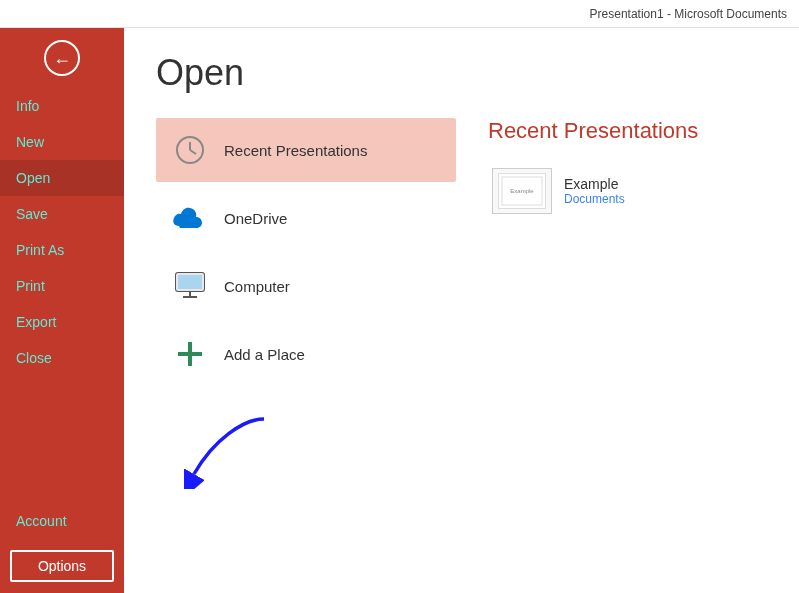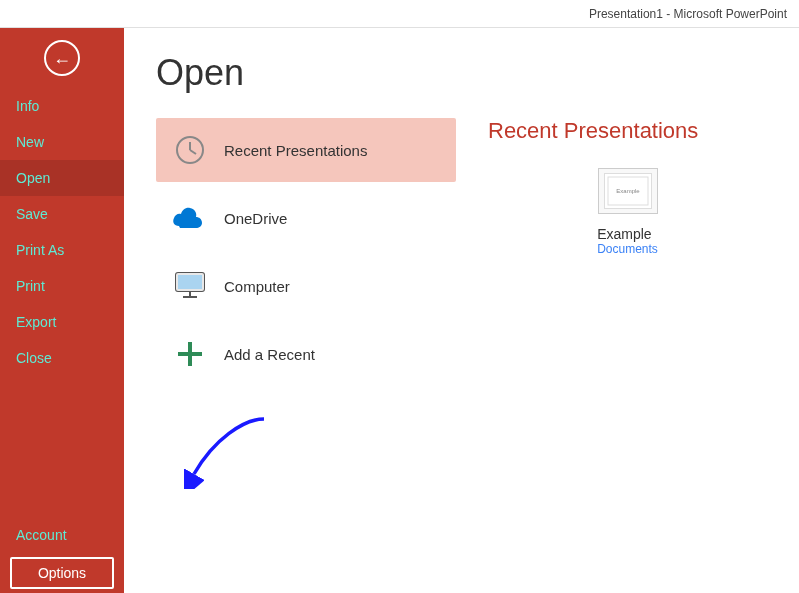--- a/index.html
+++ b/index.html
@@ -77,21 +77,21 @@
 
     .sidebar-spacer {
       flex: 1;
     }
 
     .sidebar-bottom {
       padding-bottom: 0;
     }
 
     .options-button {
-      margin: 4px 10px;
+      margin: 11px 10px;
       padding: 6px 10px;
       font-size: 14px;
       cursor: pointer;
       color: #fff;
       border: 2px solid #fff;
       border-radius: 2px;
       text-align: center;
     }
 
     
@@ -163,21 +163,20 @@
       font-weight: 400;
       margin-bottom: 16px;
     }
 
     .file-item {
       display: flex;
       align-items: center;
       gap: 12px;
       padding: 8px 4px;
       cursor: pointer;
-      flex-direction: column;
     }
 
     .file-thumbnail {
       width: 60px;
       height: 46px;
       border: 1px solid #ccc;
       background: #f8f8f8;
       display: flex;
       align-items: center;
       justify-content: center;
@@ -217,21 +216,21 @@
 
     
     
     
 
   </style>
 </head>
 <body>
 
 <div class="title-bar">
-  <span class="title-bar-text">Presentation1 - Microsoft PowerPoint</span>
+  <span class="title-bar-text">Presentation1 - Microsoft Documents</span>
 </div>
 
 <div class="main-layout">
 
   <div class="sidebar">
 
     <div class="back-button">
       <div class="back-circle">←</div>
     </div>
 
@@ -314,21 +313,21 @@
           <span class="place-label">Computer</span>
         </div>
 
         <div class="place-item">
           <div class="place-icon">
             <svg width="32" height="32" viewBox="0 0 32 32" xmlns="http://www.w3.org/2000/svg">
               <line x1="16" y1="4" x2="16" y2="28" stroke="#2E8B57" stroke-width="4"></line>
               <line x1="4" y1="16" x2="28" y2="16" stroke="#2E8B57" stroke-width="4"></line>
             </svg>
           </div>
-          <span class="place-label">Add a Recent</span>
+          <span class="place-label">Add a Place</span>
         </div>
 
       </div>
 
       <div class="recent-section">
         <h2 class="recent-title">Recent Presentations</h2>
 
         <div class="file-item">
           <div class="file-thumbnail">
             <div class="file-thumbnail-inner">

